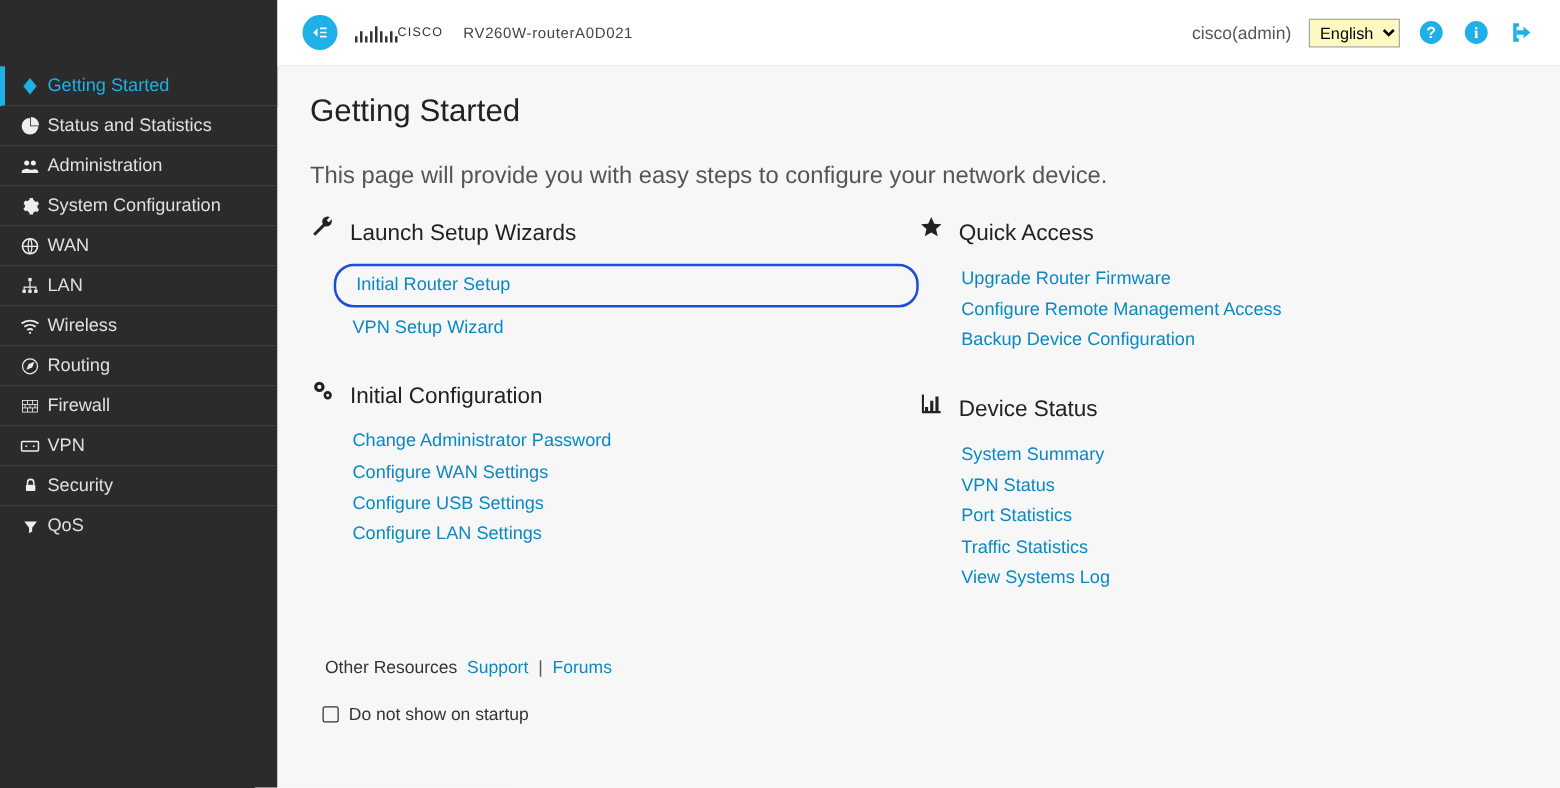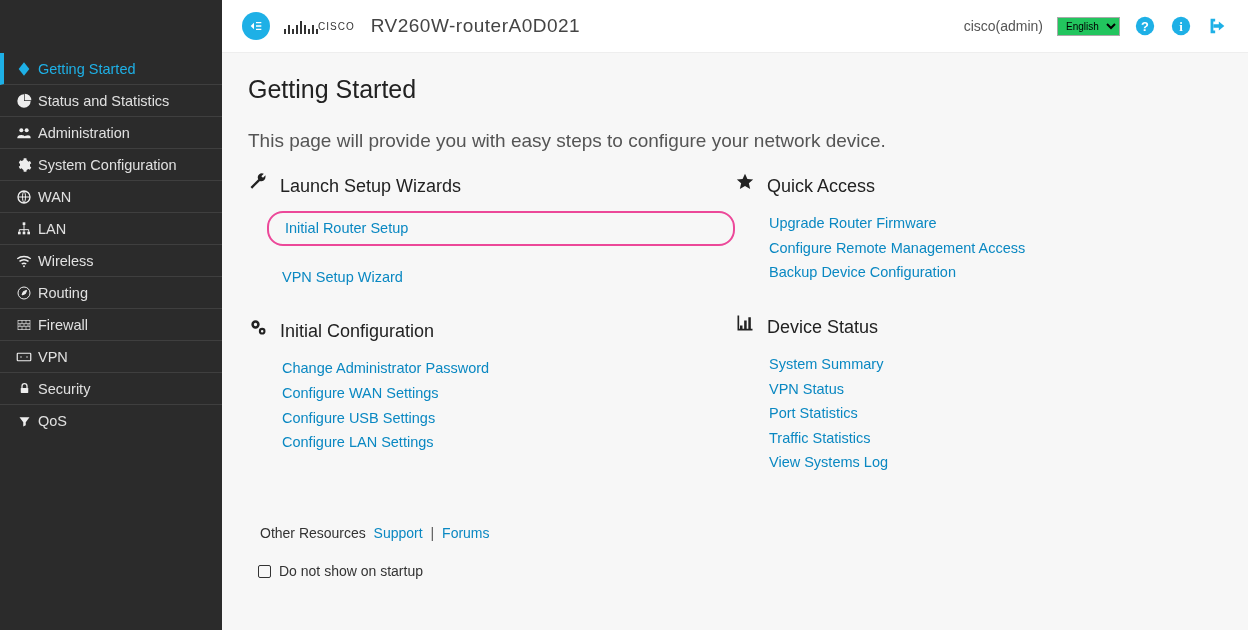--- a/index.html
+++ b/index.html
@@ -76,36 +76,36 @@
   .cisco-bars {
     display:flex; align-items:flex-end; gap:2px; height:16px;
   }
   .cisco-bars span {
     width:2px; background:#333;
   }
   .cisco-text {
     font-size:10px; letter-spacing:1px; margin-top:1px; color:#333;
   }
   .device-name {
-    font-size: 19px;
+    font-size: 12px;
     color: #444;
     letter-spacing: .5px;
   }
   .header-right {
     margin-left: auto;
     display: flex;
     align-items: center;
     gap: 14px;
   }
   .username { font-size:14px; color:#555; }
   .lang-select {
-    font-size:10px;
+    font-size:13px;
     padding: 2px 4px;
     border: 1px solid #aaa;
-    background:#22c55e;
+    background:#fef9c3;
   }
   .header-icon {
     width:22px;height:22px;display:flex;align-items:center;justify-content:center;
     color:#1eb0e6;
   }
 
   
   .content {
     position:absolute;
     left: 222px; top: 53px; right: 0; bottom: 0;
@@ -140,24 +140,24 @@
   .link-list { padding-left: 34px; }
   .link-list a {
     display:block;
     color:#0a88c2;
     text-decoration:none;
     font-size:14.5px;
     line-height:1.7;
   }
   .highlight-link {
     display:inline-block;
-    border: 2px solid #ec4899;
+    border: 2px solid #1d4ed8;
     border-radius: 16px;
     padding: 3px 16px;
-    margin-bottom: 19px;
+    margin-bottom: 4px;
     margin-left: -15px;
   }
 
   .other-resources {
     margin-top: 22px;
     font-size:14px;
     padding-left: 12px;
   }
   .other-resources a { color:#0a88c2; text-decoration:none; }
   .sep { color:#555; padding:0 4px; }

